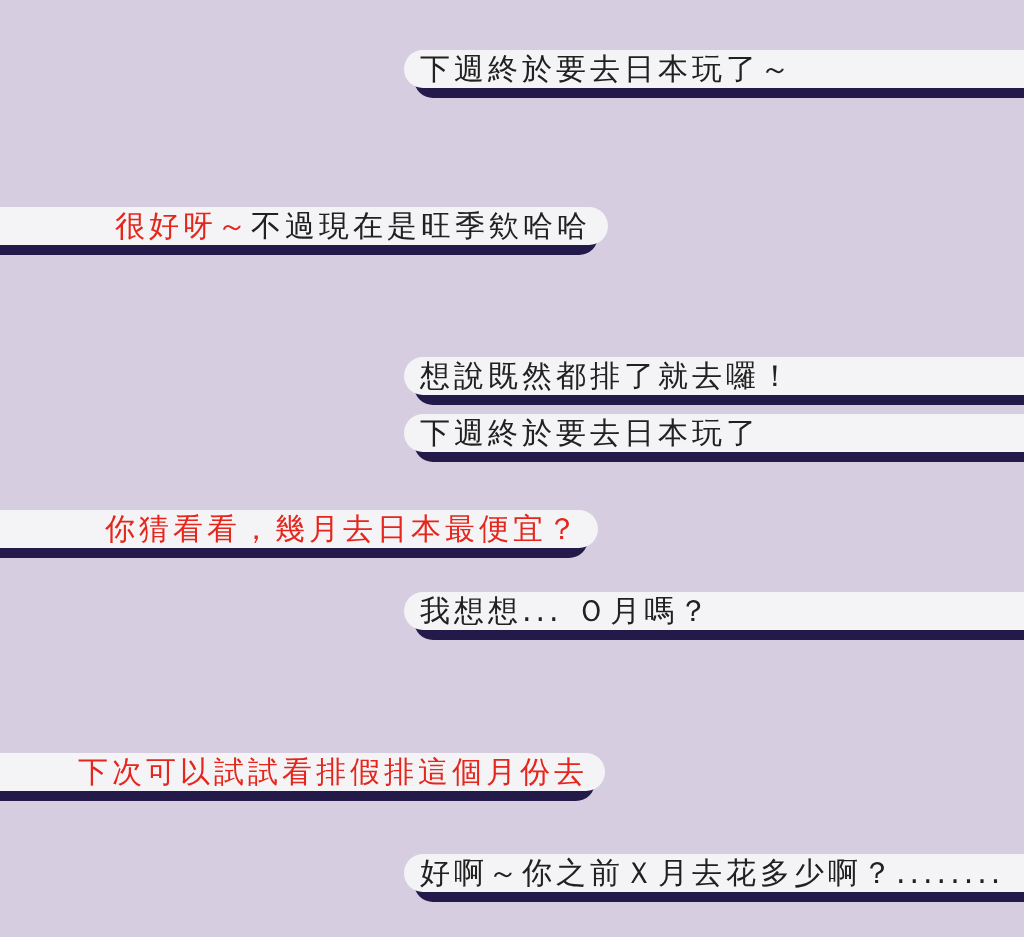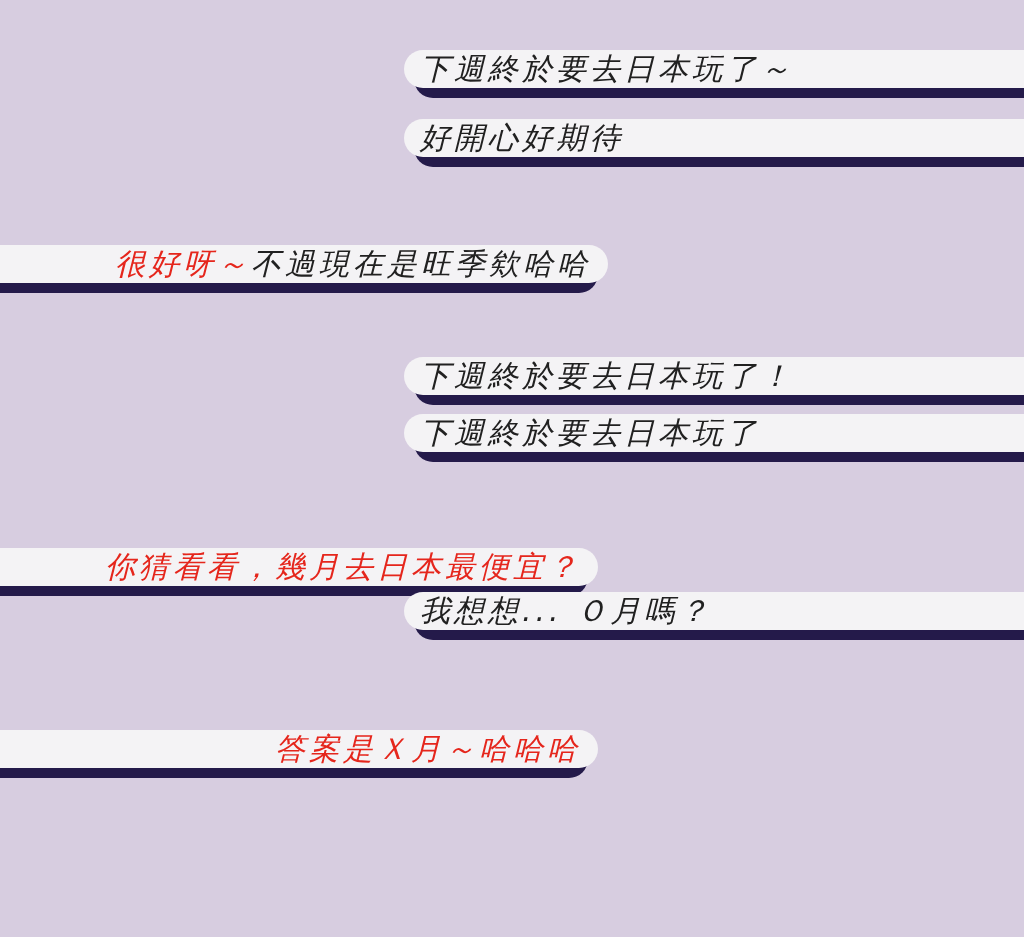--- a/index.html
+++ b/index.html
@@ -24,74 +24,72 @@
   .bubble{
     position:absolute;
     height:38px;
     line-height:38px;
     background:var(--bubble);
     font-size:30px;
     letter-spacing:4px;
     white-space:nowrap;
     box-sizing:border-box;
     color:var(--text-dark);
-    font-style:italic;
   }
   .bubble.right{
     left:404px;
     right:0;
     border-radius:19px 0 0 19px;
     box-shadow:10px 10px 0 0 var(--shadow);
     padding-left:16px;
     text-align:left;
   }
   .bubble.left{
     left:0;
     border-radius:0 19px 19px 0;
     box-shadow:-10px 10px 0 0 var(--shadow);
     padding-right:17px;
     text-align:right;
-    margin-top:38px;
   }
   .t-dark{color:var(--text-dark);}
   .t-red{color:var(--text-red);}
 </style>
 </head>
 <body>
 
 <div class="chat">
 
   <div class="bubble right" style="top:50px">
     <span class="t-dark">下週終於要去日本玩了～</span>
   </div>
 
-  <div class="bubble right" style="top:119px">
-    <span class="t-dark">好開心好期待</span>
-  </div>
 
   <div class="bubble left" style="top:207px; width:608px">
     <span class="t-red">很好呀～</span><span class="t-dark">不過現在是旺季欸哈哈</span>
   </div>
 
 
   <div class="bubble right" style="top:357px">
-    <span class="t-dark">下週終於要去日本玩了！</span>
+    <span class="t-dark">想說既然都排了就去囉！</span>
   </div>
 
   <div class="bubble right" style="top:414px">
     <span class="t-dark">下週終於要去日本玩了</span>
   </div>
 
   <div class="bubble left" style="top:510px; width:598px">
     <span class="t-red">你猜看看，幾月去日本最便宜？</span>
   </div>
 
   <div class="bubble right" style="top:592px">
     <span class="t-dark">我想想... Ｏ月嗎？</span>
   </div>
 
-  <div class="bubble left" style="top:692px; width:598px">
-    <span class="t-red">答案是Ｘ月～哈哈哈</span>
+
+  <div class="bubble left" style="top:753px; width:605px">
+    <span class="t-red">下次可以試試看排假排這個月份去</span>
   </div>
 
-
+  <div class="bubble right" style="top:854px">
+    <span class="t-dark">好啊～你之前Ｘ月去花多少啊？........</span>
+  </div>
 
 </div>
 
 </body></html>

